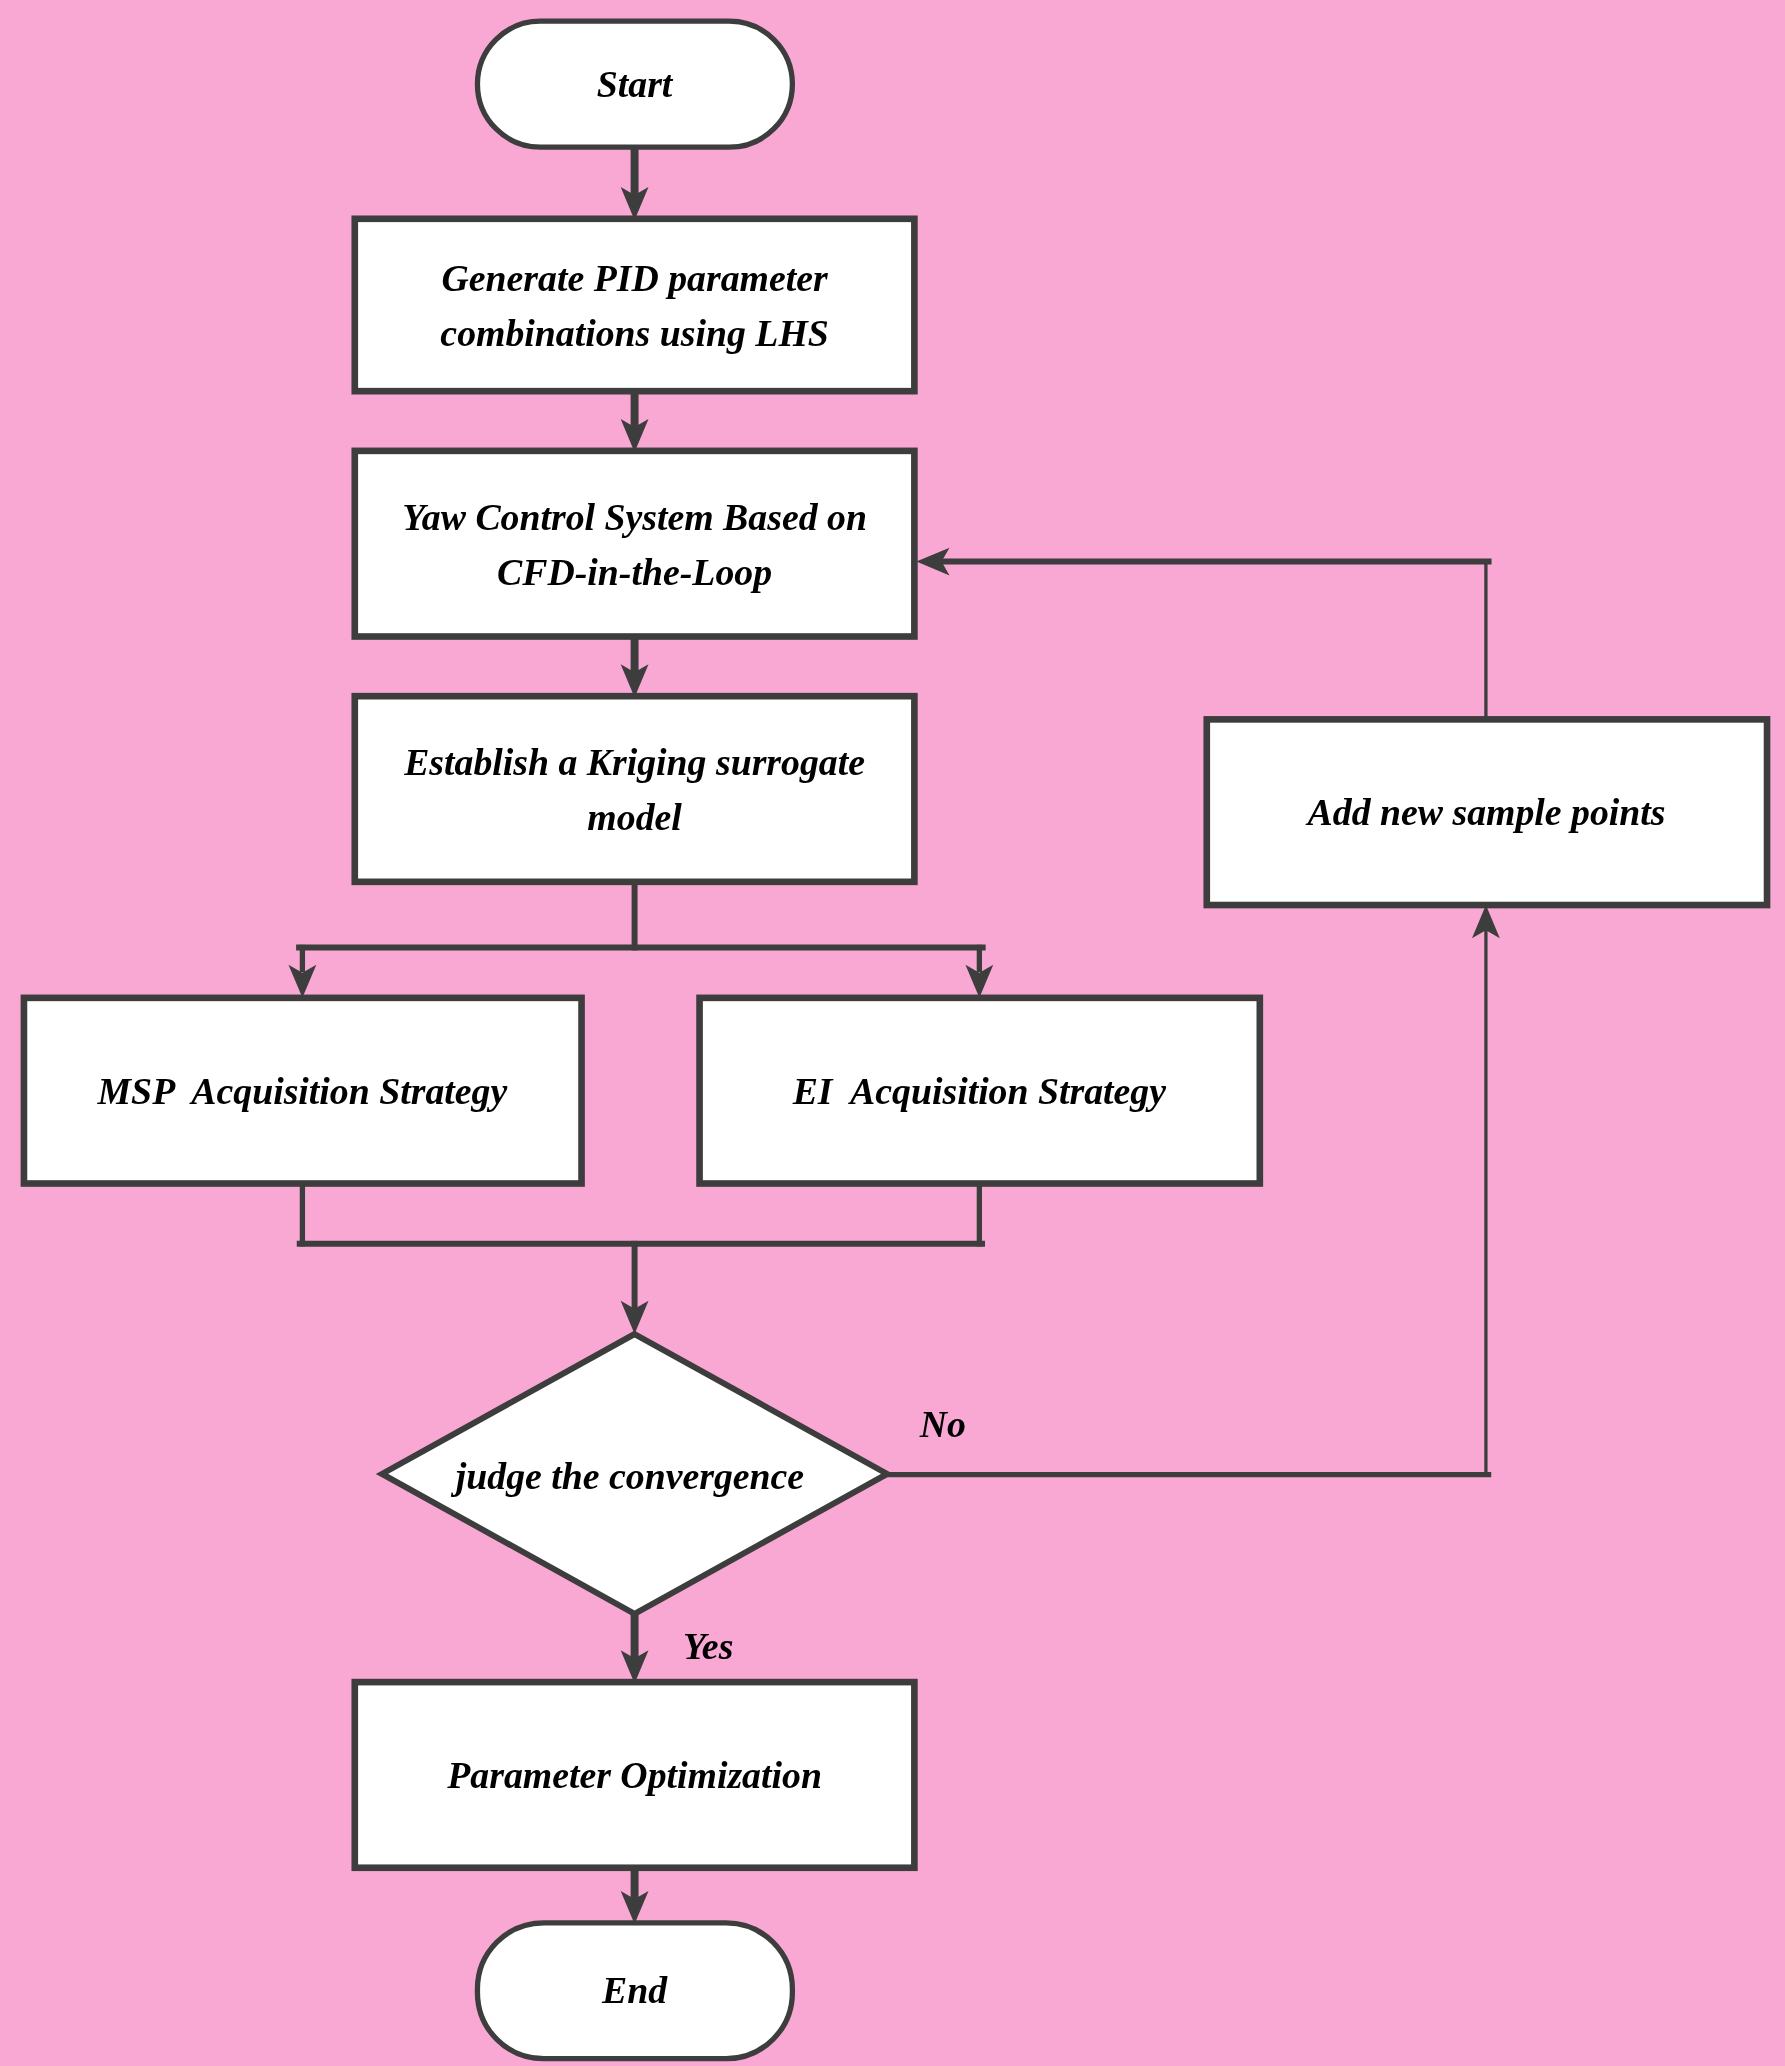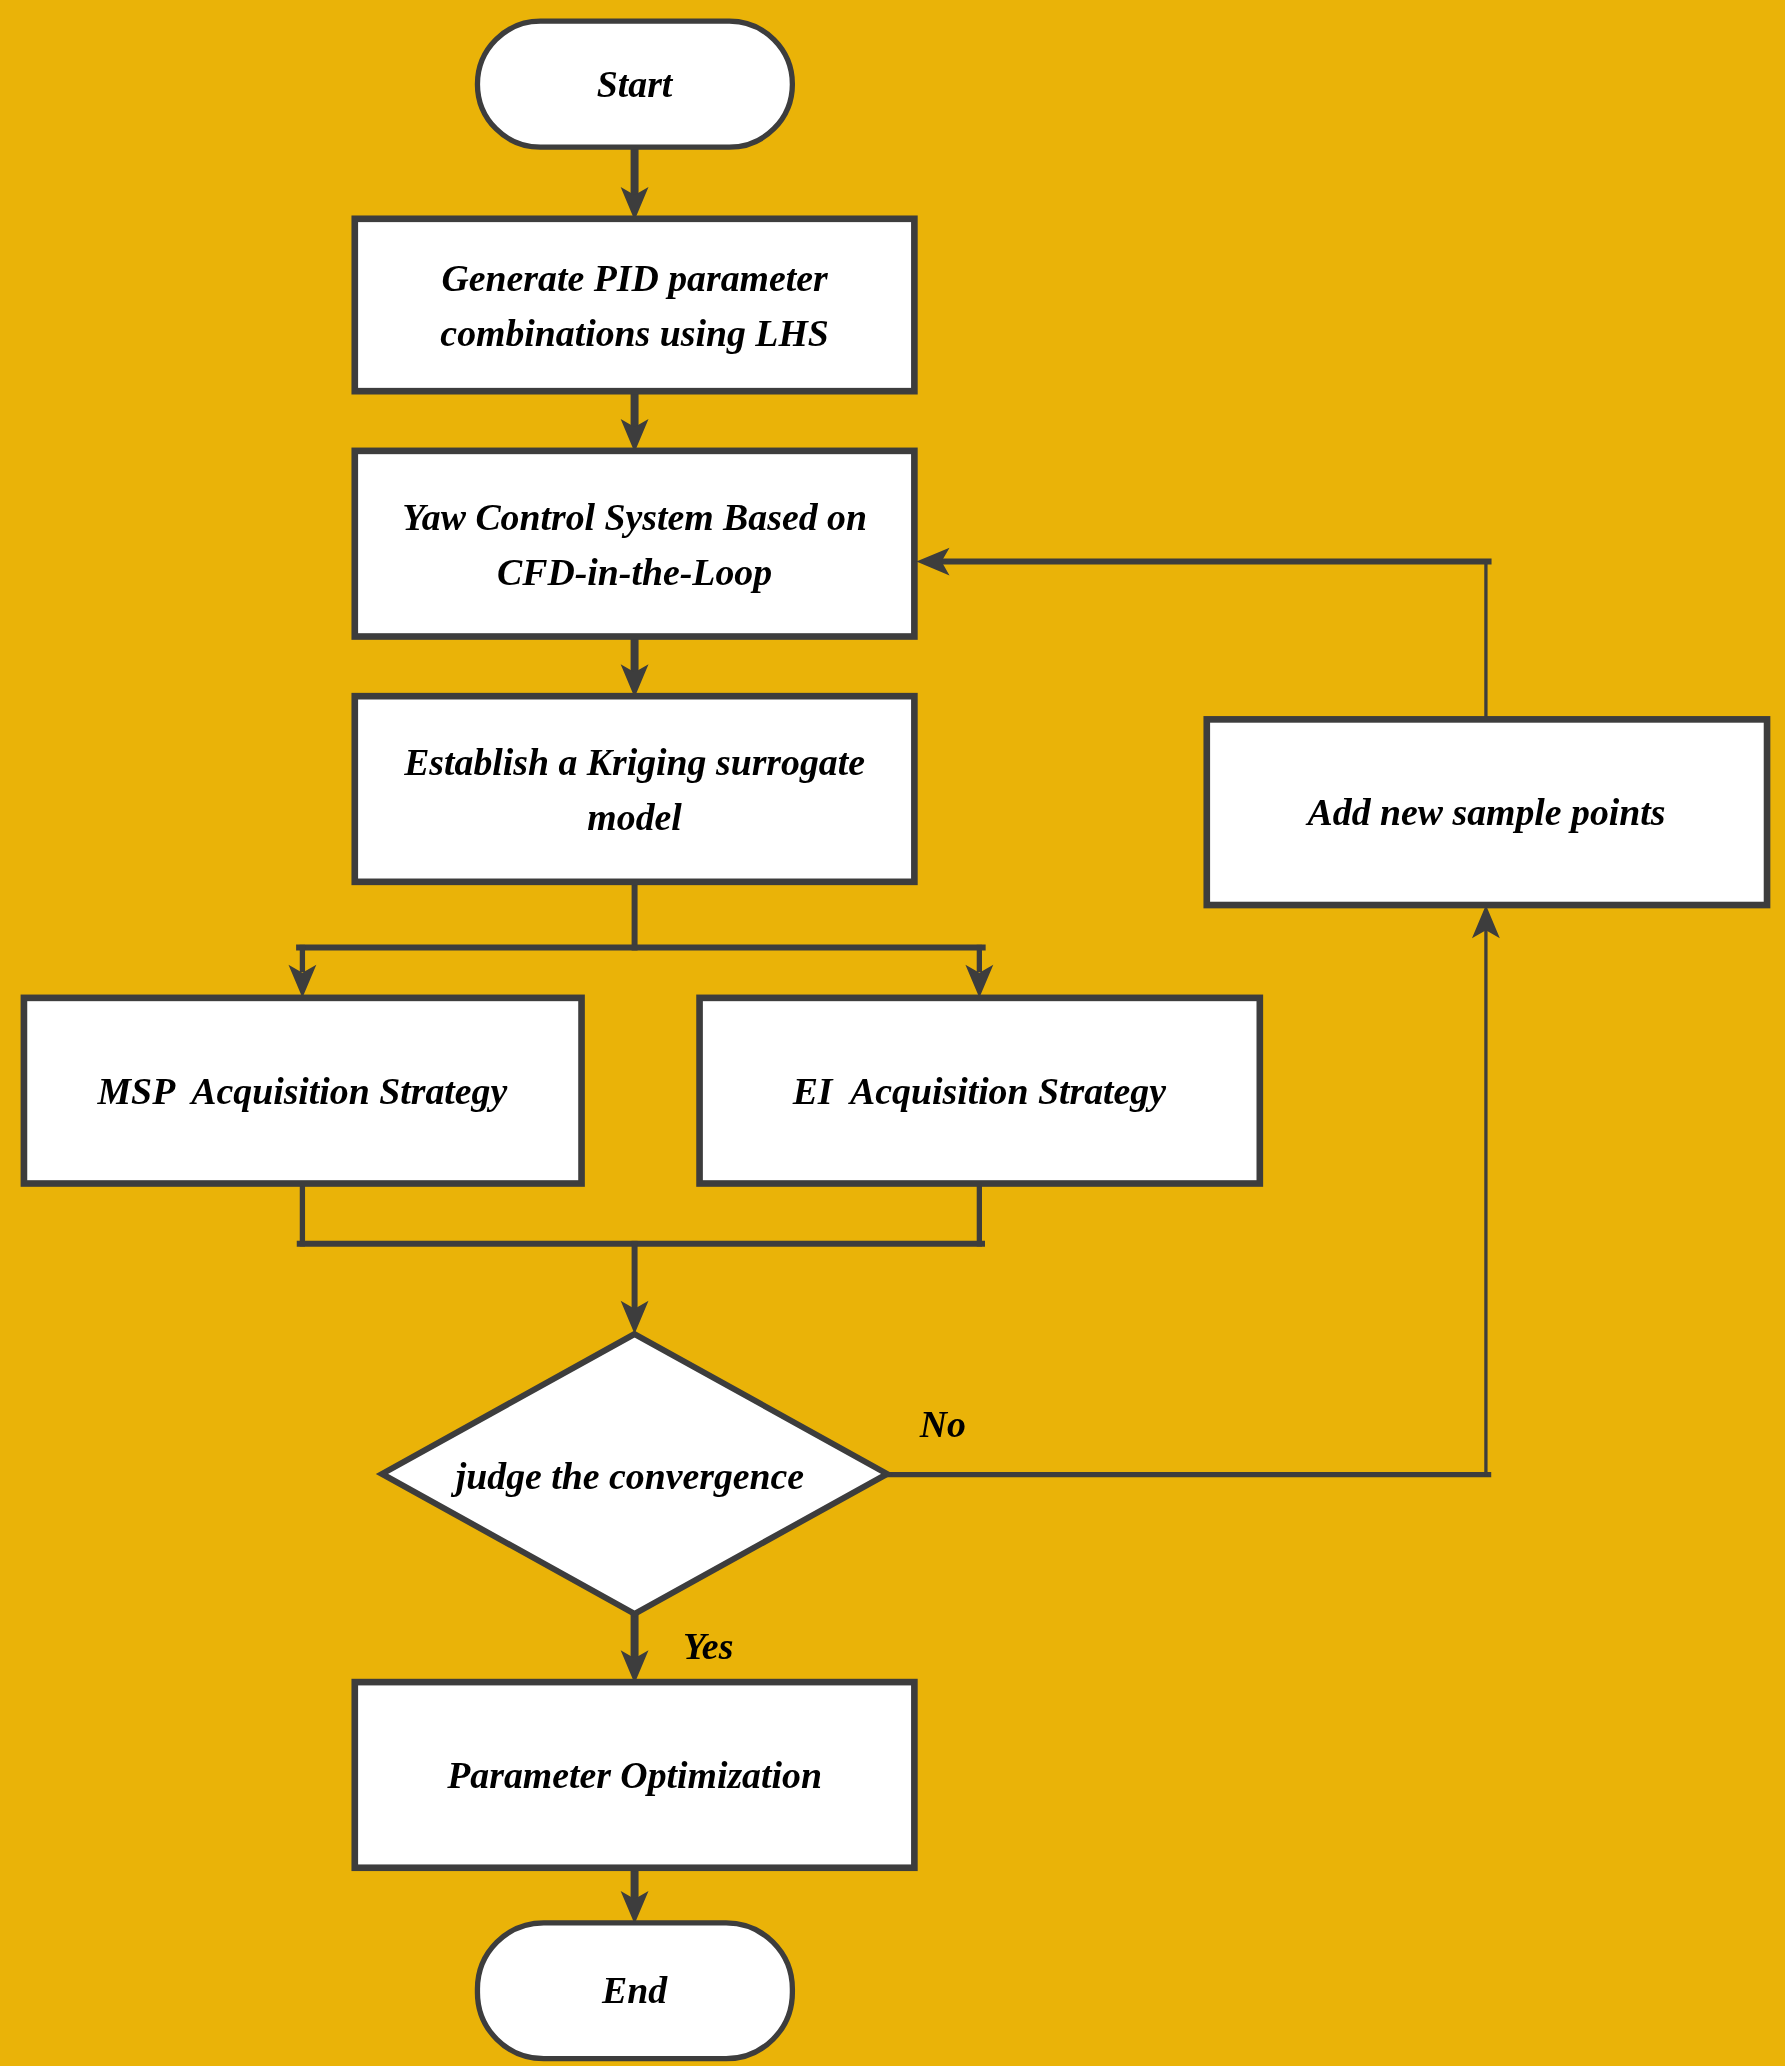--- a/index.html
+++ b/index.html
@@ -4,21 +4,21 @@
 <style>
   html, body {
     margin: 0;
     padding: 0;
     background: #ffffff;
   }
   .canvas {
     position: relative;
     width: 1785px;
     height: 2066px;
-    background: #eab308;
+    background: #f9a8d4;
     overflow: hidden;
     text-decoration: underline;
   }
   svg { display: block; }
   .shape {
     fill: #ffffff;
     stroke: #3d3d3d;
   }
   .box      { stroke-width: 10; }
   .terminal { stroke-width: 8;  }

